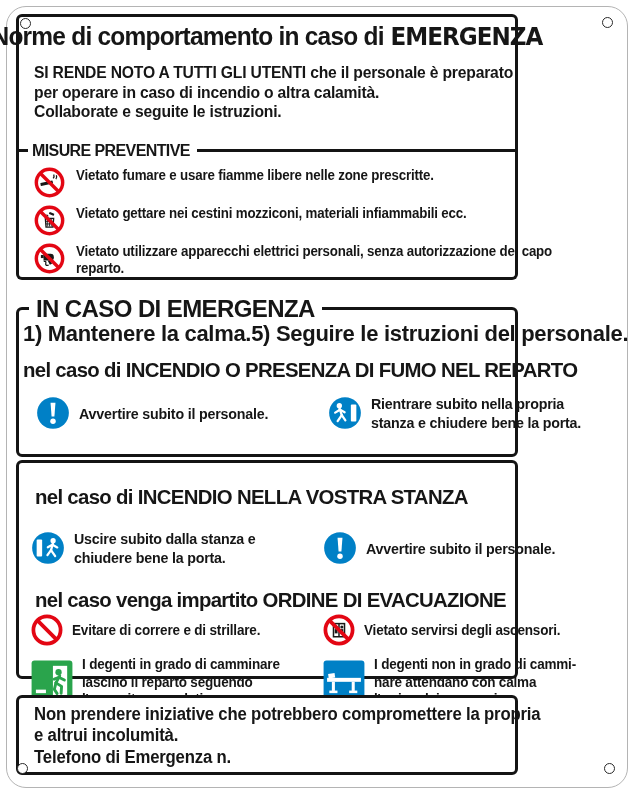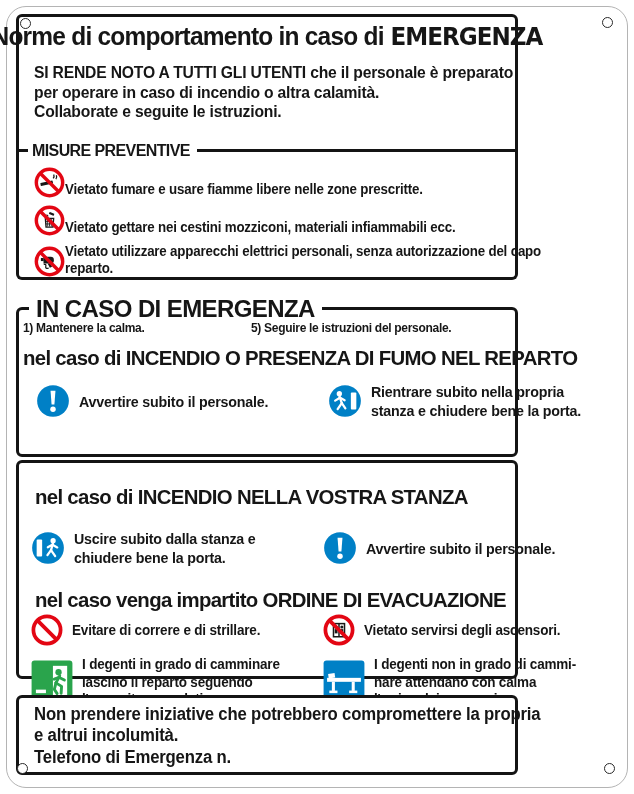--- a/index.html
+++ b/index.html
@@ -17,29 +17,29 @@
   }
   .box-title { top:14px; height:44px; display:flex; align-items:center; justify-content:center; }
   .title-line { white-space:nowrap; transform:scaleX(.96); transform-origin:center; }
   .title-prefix { font-size:25.5px; font-weight:700; letter-spacing:-0.8px; }
   .title-emph { font-family:"DejaVu Sans", sans-serif; font-size:24px; font-weight:700; letter-spacing:-1px; margin-left:7px; }
   .box-main { top:50px; height:230px; border-top:none; border-radius:0 0 6px 6px; padding:13px 16px 0 15px; }
   .intro { font-size:16.5px; line-height:19.5px; font-weight:700; letter-spacing:-0.2px; white-space:pre; display:block; transform:scaleX(.95); transform-origin:0 50%; }
   .divider { display:flex; align-items:center; margin:20px -16px 0 -15px; }
   .seg { border-top:3px solid #141414; } .seg-a { width:9px; } .seg-b { flex:1; }
   .legend-inline { font-size:16px; font-weight:700; letter-spacing:-0.6px; padding:0 7px 0 4px; white-space:nowrap; }
-  .p-item { display:flex; align-items:flex-end; margin-top:7px; }
+  .p-item { display:flex; align-items:flex-start; gap:11px; margin-top:7px; }
   .p-item .txt { font-size:14.8px; line-height:17px; }
   .txt { font-weight:700; letter-spacing:-0.2px; white-space:pre; display:block; transform:scaleX(.9); transform-origin:0 50%; }
   .fieldset { padding:9px 10px 0 4px; }
   .legend-top {
     position:absolute; top:-14px; left:10px; background:#fff; padding:0 7px;
     font-size:24px; font-weight:700; letter-spacing:-0.6px; line-height:26px; white-space:nowrap;
   }
-  .rules { display:flex; font-size:12px; font-weight:700; letter-spacing:-0.3px; margin-top:2px; }
+  .rules { display:flex; font-size:22px; font-weight:700; letter-spacing:-0.3px; margin-top:2px; }
   .rules .r1 { flex:0 0 228px; white-space:pre; }
   .rules .r2 { white-space:pre; }
   .subhead { font-size:21px; font-weight:700; letter-spacing:-0.7px; white-space:pre; display:block; transform:scaleX(.97); transform-origin:0 50%; margin-top:11px; }
   .box-room { top:460px; height:219px; padding:22px 10px 0 4px; }
   .box-room .subhead { margin-top:0; margin-left:12px; }
   .box-room .subhead2 { margin-top:21px; }
   .duo { display:flex; margin-top:12px; padding-left:13px; }
   .duo .col { display:flex; align-items:center; gap:9px; }
   .duo .col1 { flex:0 0 292px; } .duo .col2 { flex:1; }
   .duo .txt { font-size:15px; line-height:19px; transform:scaleX(.95); }

